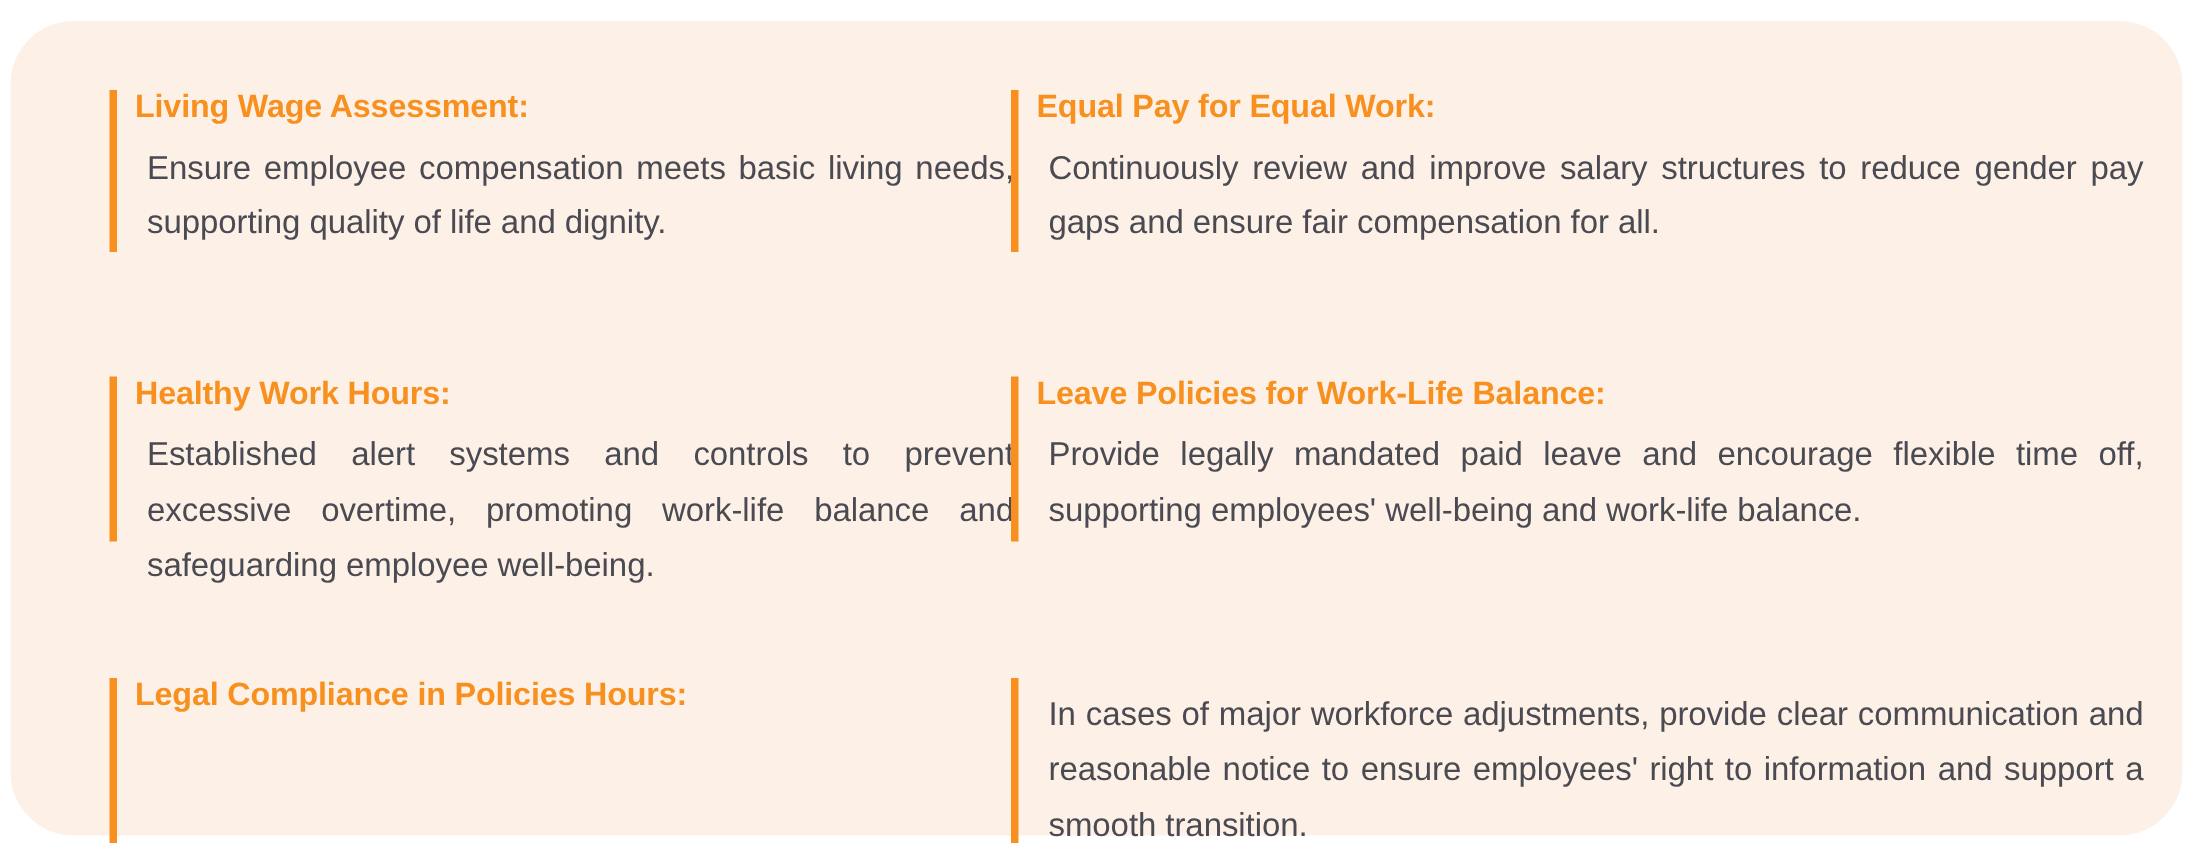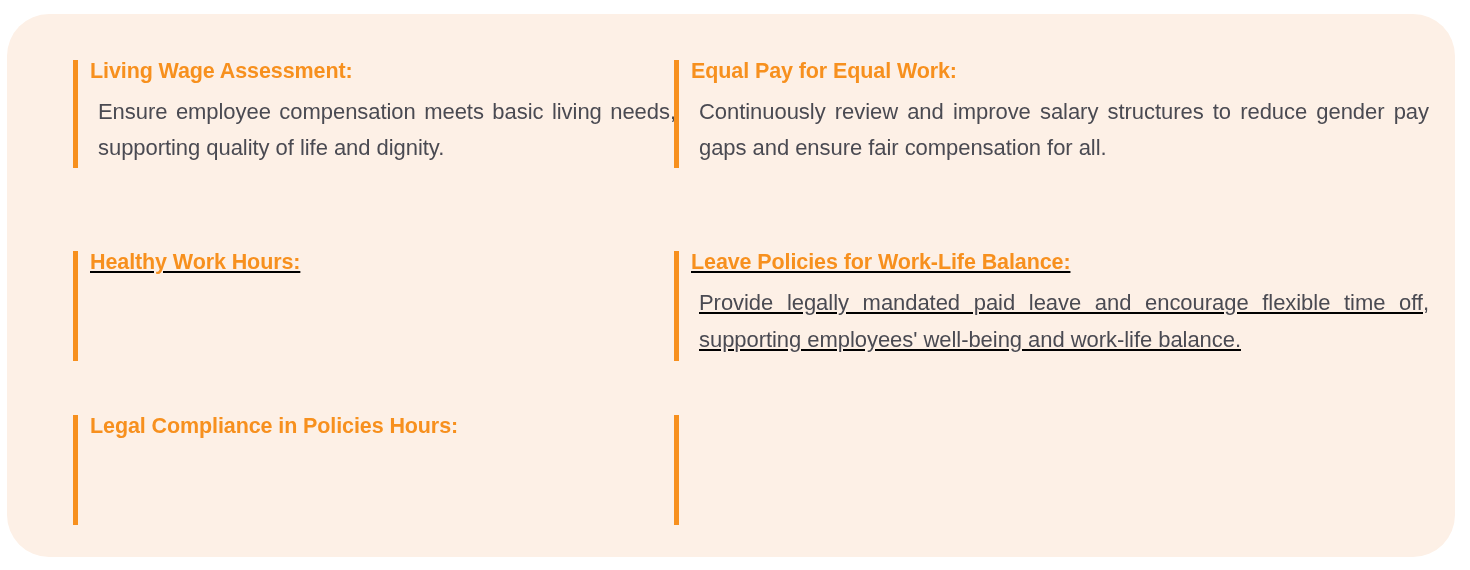--- a/index.html
+++ b/index.html
@@ -45,21 +45,21 @@
   .item {
     position: relative;
     padding-left: 23px;
     box-sizing: border-box;
   }
 
   .item-col-left  { grid-column: 1; width: 600px; }
   .item-col-right { grid-column: 3; width: 740px; }
 
   .item-row-1 { grid-row: 1; padding-top: 14px;  padding-bottom: 56px; }
-  .item-row-2 { grid-row: 2; padding-top: 6px;   padding-bottom: 28px; text-decoration: underline; }
+  .item-row-2 { grid-row: 2; padding-top: 6px;   padding-bottom: 28px; }
   .item-row-3 { grid-row: 3; padding-top: 6px;   padding-bottom: 10px; }
 
   .item-bar {
     position: absolute;
     left: 6px;
     width: 5px;
     background: #f7901e;
     border-radius: 0px;
   }
 
@@ -100,20 +100,21 @@
 
     <div class="item item-col-left item-row-1">
       <span class="item-bar"></span>
       <div class="item-heading">Living Wage Assessment:</div>
       <div class="item-body">Ensure employee compensation meets basic living needs, supporting quality of life and dignity.</div>
     </div>
 
     <div class="item item-col-left item-row-2">
       <span class="item-bar"></span>
       <div class="item-heading">Healthy Work Hours:</div>
+      <div class="item-body">Established alert systems and controls to prevent excessive overtime, promoting work-life balance and safeguarding employee well-being.</div>
     </div>
 
     <div class="item item-col-left item-row-3">
       <span class="item-bar"></span>
       <div class="item-heading">Legal Compliance in Policies Hours:</div>
     </div>
 
     <div class="grid-col-gap"></div>
 
     <div class="item item-col-right item-row-2">
@@ -123,16 +124,17 @@
     </div>
 
     <div class="item item-col-right item-row-1">
       <span class="item-bar"></span>
       <div class="item-heading">Equal Pay for Equal Work:</div>
       <div class="item-body">Continuously review and improve salary structures to reduce gender pay gaps and ensure fair compensation for all.</div>
     </div>
 
     <div class="item item-col-right item-row-3">
       <span class="item-bar"></span>
+      <div class="item-body">In cases of major workforce adjustments, provide clear communication and reasonable notice to ensure employees' right to information and support a smooth transition.</div>
     </div>
 
   </div>
 </div>
 
 </body></html>

